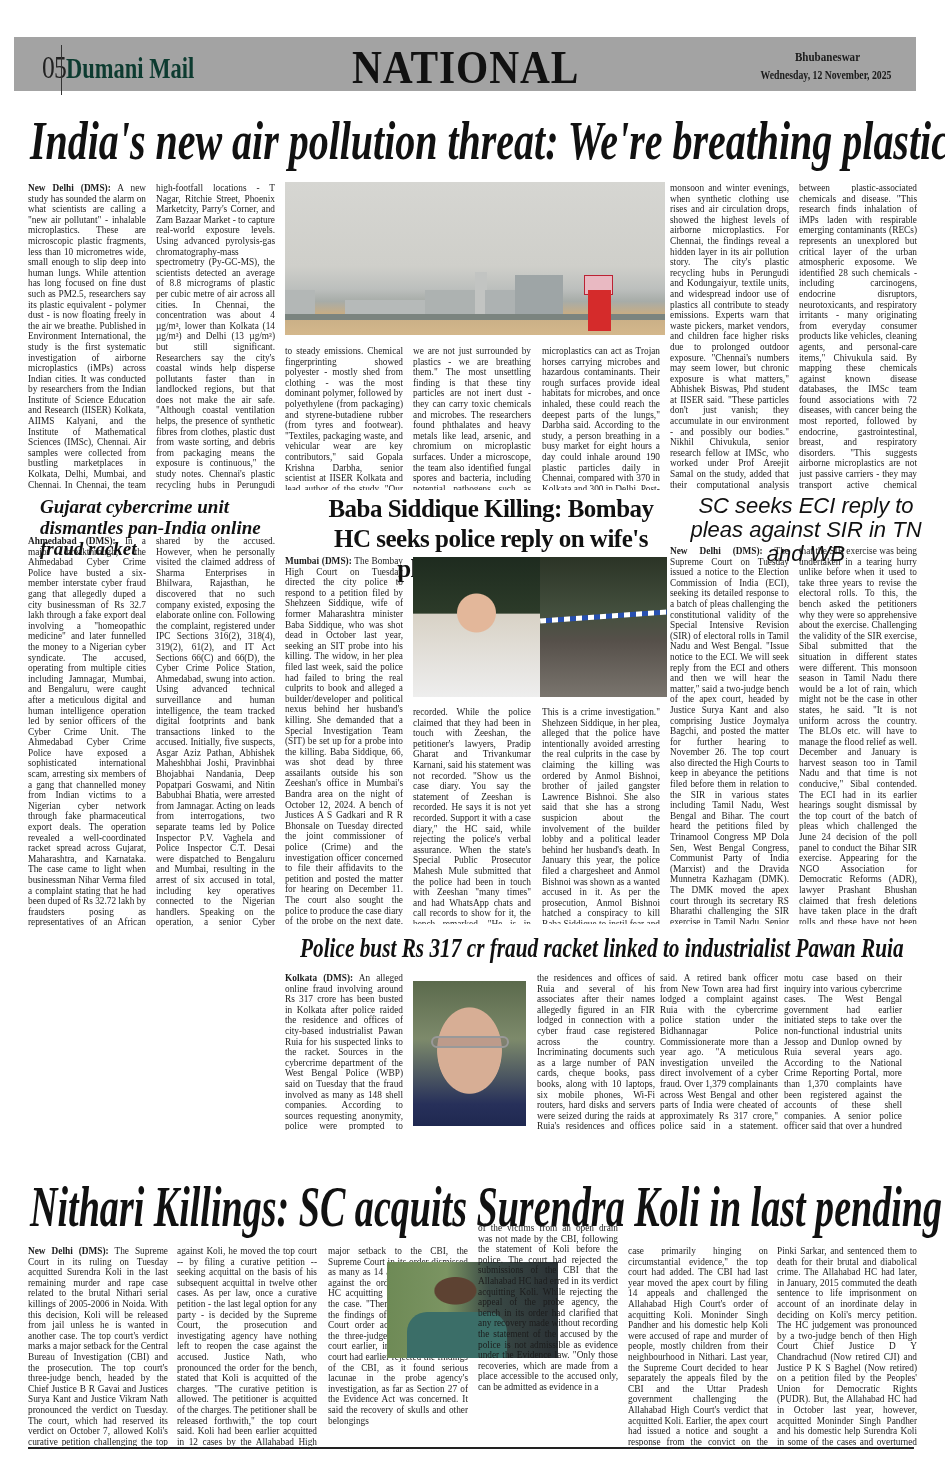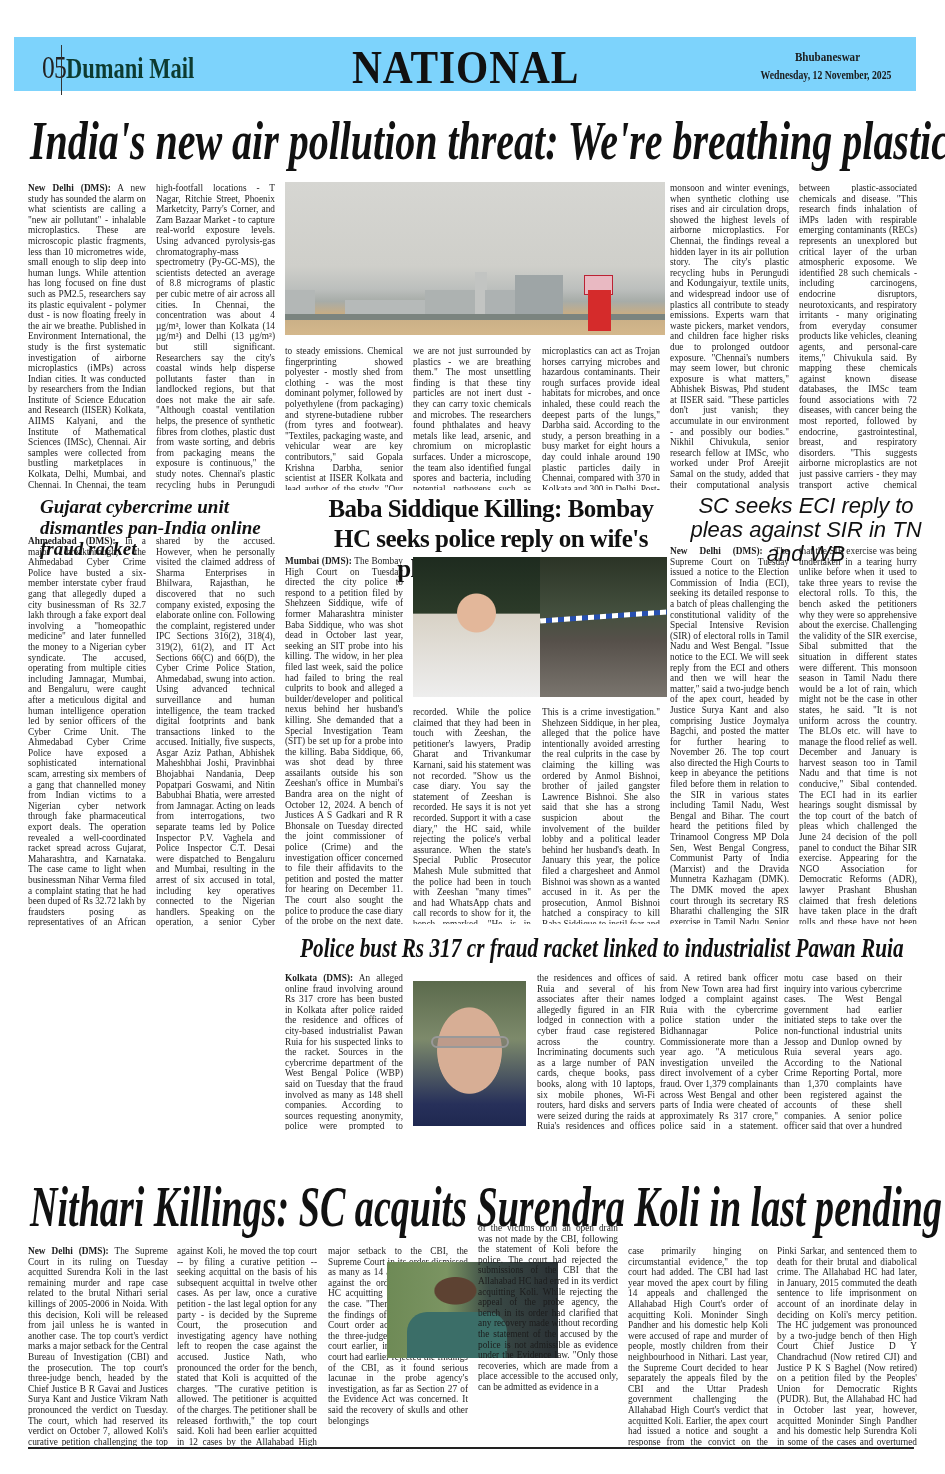--- a/index.html
+++ b/index.html
@@ -1,17 +1,17 @@
 <!DOCTYPE html>
 <html><head>
 <meta charset="utf-8">
 <style>
   * { box-sizing: border-box; margin: 0; padding: 0; }
   body { width: 945px; height: 1474px; background: #fff; font-family: "Liberation Serif", serif; color: #1a1a1a; overflow: hidden; position: relative; }
-  .masthead { position: absolute; left: 14px; top: 37px; width: 902px; height: 54px; background: #7dd3fc; }
+  .masthead { position: absolute; left: 14px; top: 37px; width: 902px; height: 54px; background: #a3a3a3; }
   .pageno { position: absolute; left: 28px; top: 12px; font-family: "Liberation Serif", serif; font-size: 32px; font-weight: normal; color: #222; letter-spacing: -1px; transform: scaleX(0.8); transform-origin: left; }
   .mast-divider { position: absolute; left: 47px; top: 8px; width: 1px; height: 50px; background: #333; }
   .papername { position: absolute; left: 52px; top: 14px; font-size: 30px; font-weight: bold; color: #0d3b30; transform: scaleX(0.75); transform-origin: left; white-space: nowrap; }
   .section { position: absolute; left: 338px; top: 4px; font-size: 46px; font-weight: bold; color: #111; letter-spacing: 1px; transform: scaleX(0.9); transform-origin: left; white-space: nowrap; }
   .city { position: absolute; right: 12px; top: 12px; font-size: 13px; font-weight: bold; text-align: center; width: 180px; transform: scaleX(0.85); transform-origin: right; }
   .date { position: absolute; right: 12px; top: 31px; font-size: 12.5px; font-weight: bold; text-align: center; width: 200px; transform: scaleX(0.78); transform-origin: right; white-space: nowrap; }
 
   .headline { position: absolute; font-weight: bold; font-style: italic; color: #111; white-space: nowrap; transform-origin: left top; }
   .h1 { left: 30px; top: 110px; font-size: 54px; transform: scaleX(0.74); }
   .h-nithari { left: 30px; top: 1175px; font-size: 56px; transform: scaleX(0.68); }

